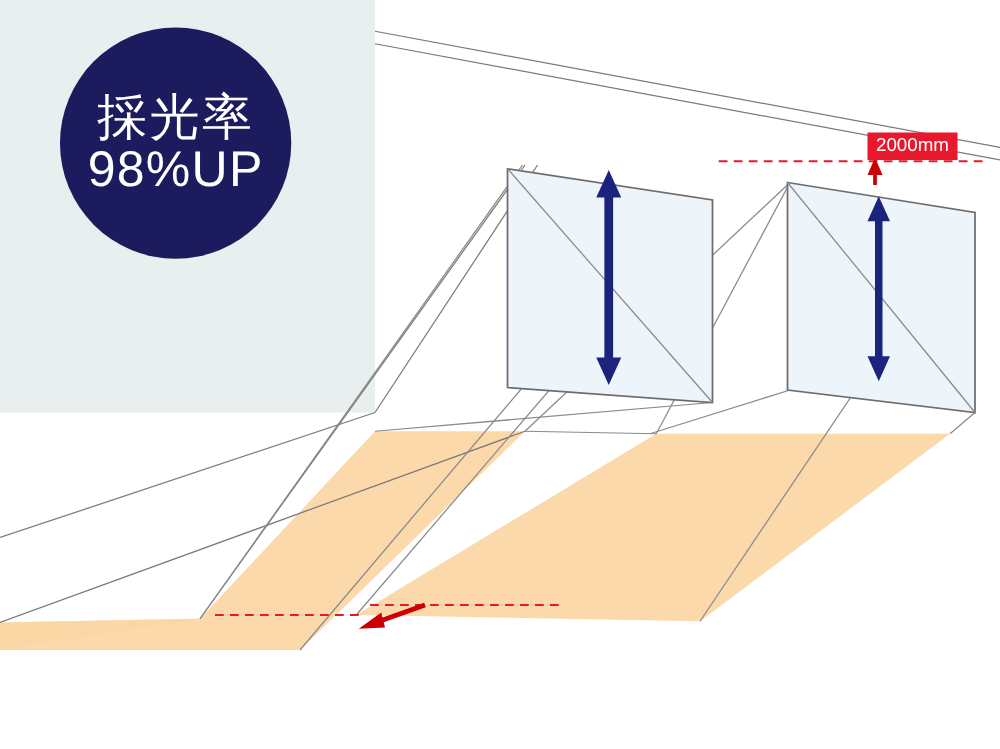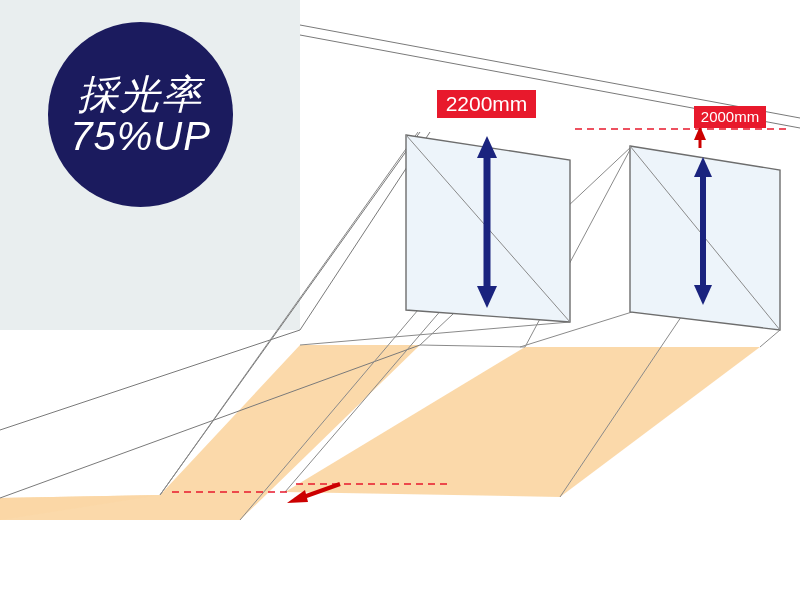--- a/index.html
+++ b/index.html
@@ -16,21 +16,20 @@
   .badge-circle{
     position:absolute;
     left:48px;top:22px;
     width:185px;height:185px;
     border-radius:50%;
     background:#1b1b5e;
     display:flex;flex-direction:column;
     align-items:center;justify-content:center;
     color:#ffffff;
     line-height:1.05;
-    font-style:italic;
   }
   .badge-line1{font-size:40px;letter-spacing:2px;}
   .badge-line2{font-size:40px;letter-spacing:1px;}
 
   .dim-label{
     position:absolute;
     background:#e8192c;
     color:#ffffff;
     font-weight:400;
     text-align:center;
@@ -137,24 +136,23 @@
     <g>
       <line x1="340" y1="484" x2="295" y2="500" stroke="#cc0000" stroke-width="4"></line>
       <polygon points="287,503 305,490 308,502" fill="#cc0000"></polygon>
     </g>
 
     <rect x="0" y="523" width="800" height="76" fill="#ffffff"></rect>
   </svg>
 
   <div class="badge-circle">
     <div class="badge-line1">採光率</div>
-    <div class="badge-line2">75%UP</div>
+    <div class="badge-line2">98%UP</div>
   </div>
 
-  <div class="dim-label big">2200mm</div>
   <div class="dim-label small">2000mm</div>
 
   <div class="caption-wrap">
     
     
   </div>
 
 </div>
 
 </body></html>

